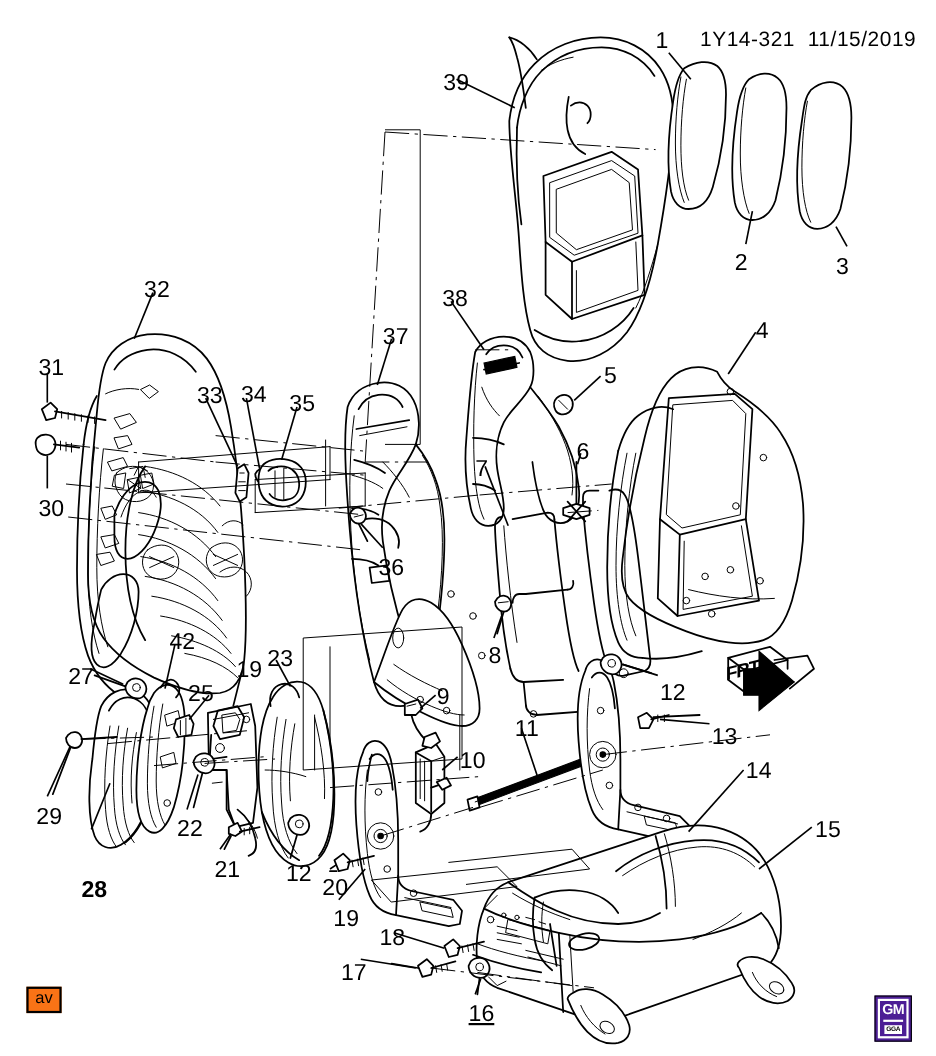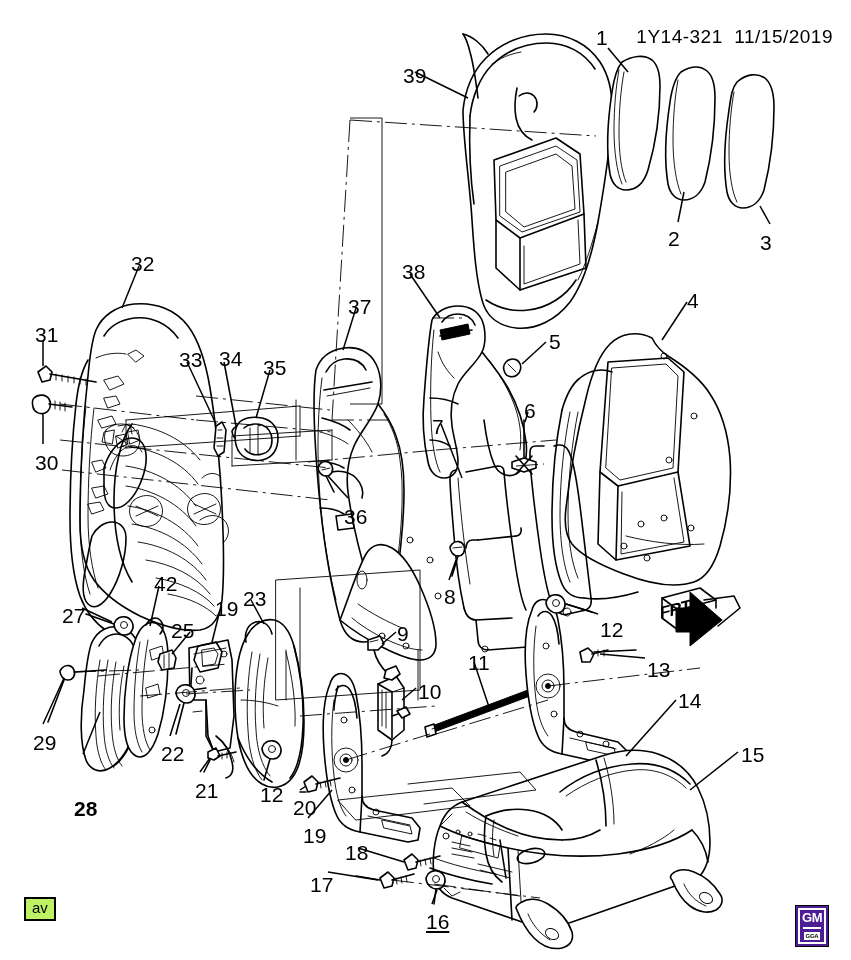--- a/index.html
+++ b/index.html
@@ -33,21 +33,21 @@
   }
   #sheet-code{
     position:absolute;
     left:24px;top:897px;
     border:2px solid #000;
     padding:1px 6px 2px 6px;
     font-family:"Liberation Sans", sans-serif;
     font-size:15px;
     line-height:1.1;
     color:#000;
-    background:#bef264;
+    background:#f97316;
   }
   #gm-logo{
     position:absolute;
     left:795px;top:905px;
     width:34px;height:42px;
     background:#4c1d95;
     border:1px solid #000;
     display:flex;flex-direction:column;
     align-items:center;justify-content:center;
     box-sizing:border-box;

